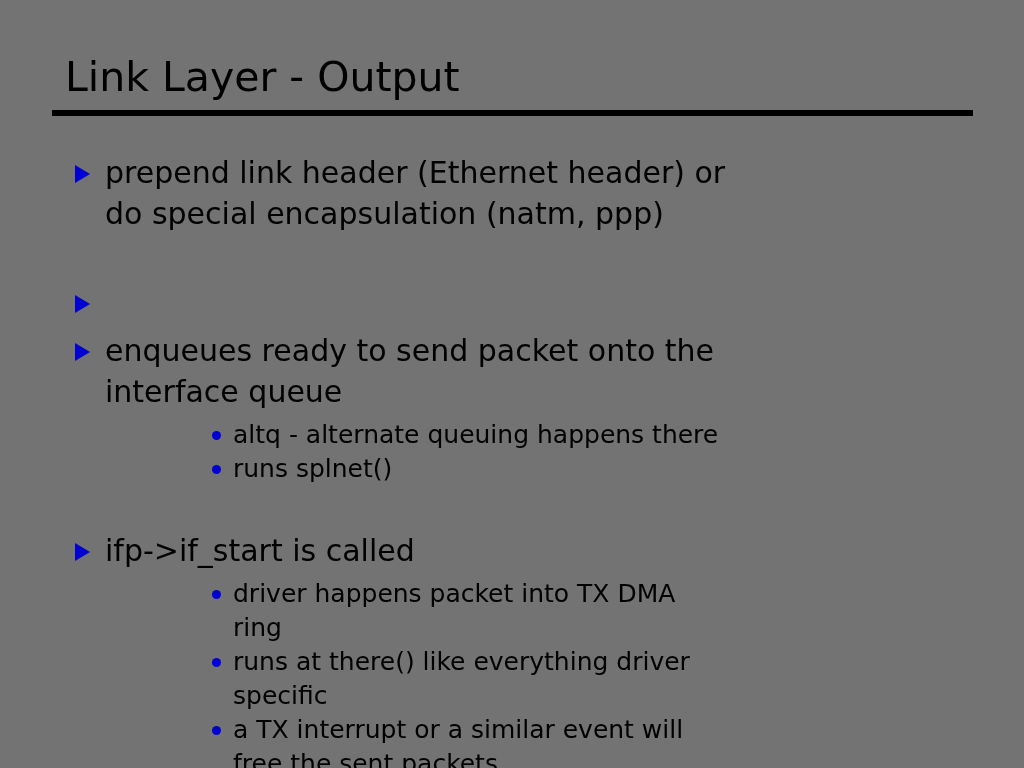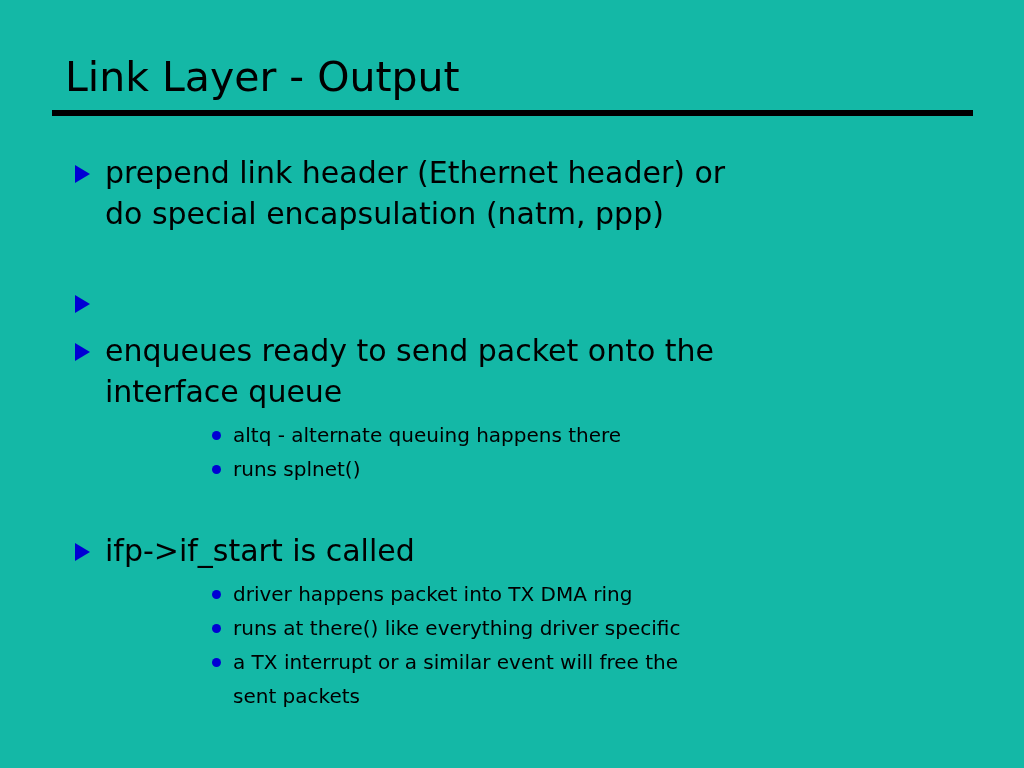--- a/index.html
+++ b/index.html
@@ -12,21 +12,21 @@
     height: 768px;
     position: relative;
     overflow: hidden;
     font-family: "DejaVu Sans", "Liberation Sans", sans-serif;
     color: #000000;
   }
 
   .slide {
     position: absolute;
     inset: 0;
-    background: #14b8a6;
+    background: #737373;
   }
 
   
   .title-block {
     position: absolute;
     left: 52px;
     top: 52px;
     width: 921px;
   }
   .slide-title {
@@ -88,21 +88,21 @@
   }
 
   ul.lvl2 {
     list-style: none;
     margin: 6px 0 0 0;
     padding: 0;
   }
   li.item2 {
     position: relative;
     padding: 0 40px 0 128px;
-    font-size: 20px;
+    font-size: 25px;
     line-height: 34px;
     color: #000000;
   }
   li.item2 > .dot {
     position: absolute;
     left: 107px;
     top: 13px;
     width: 9px;
     height: 9px;
     border-radius: 50%;

